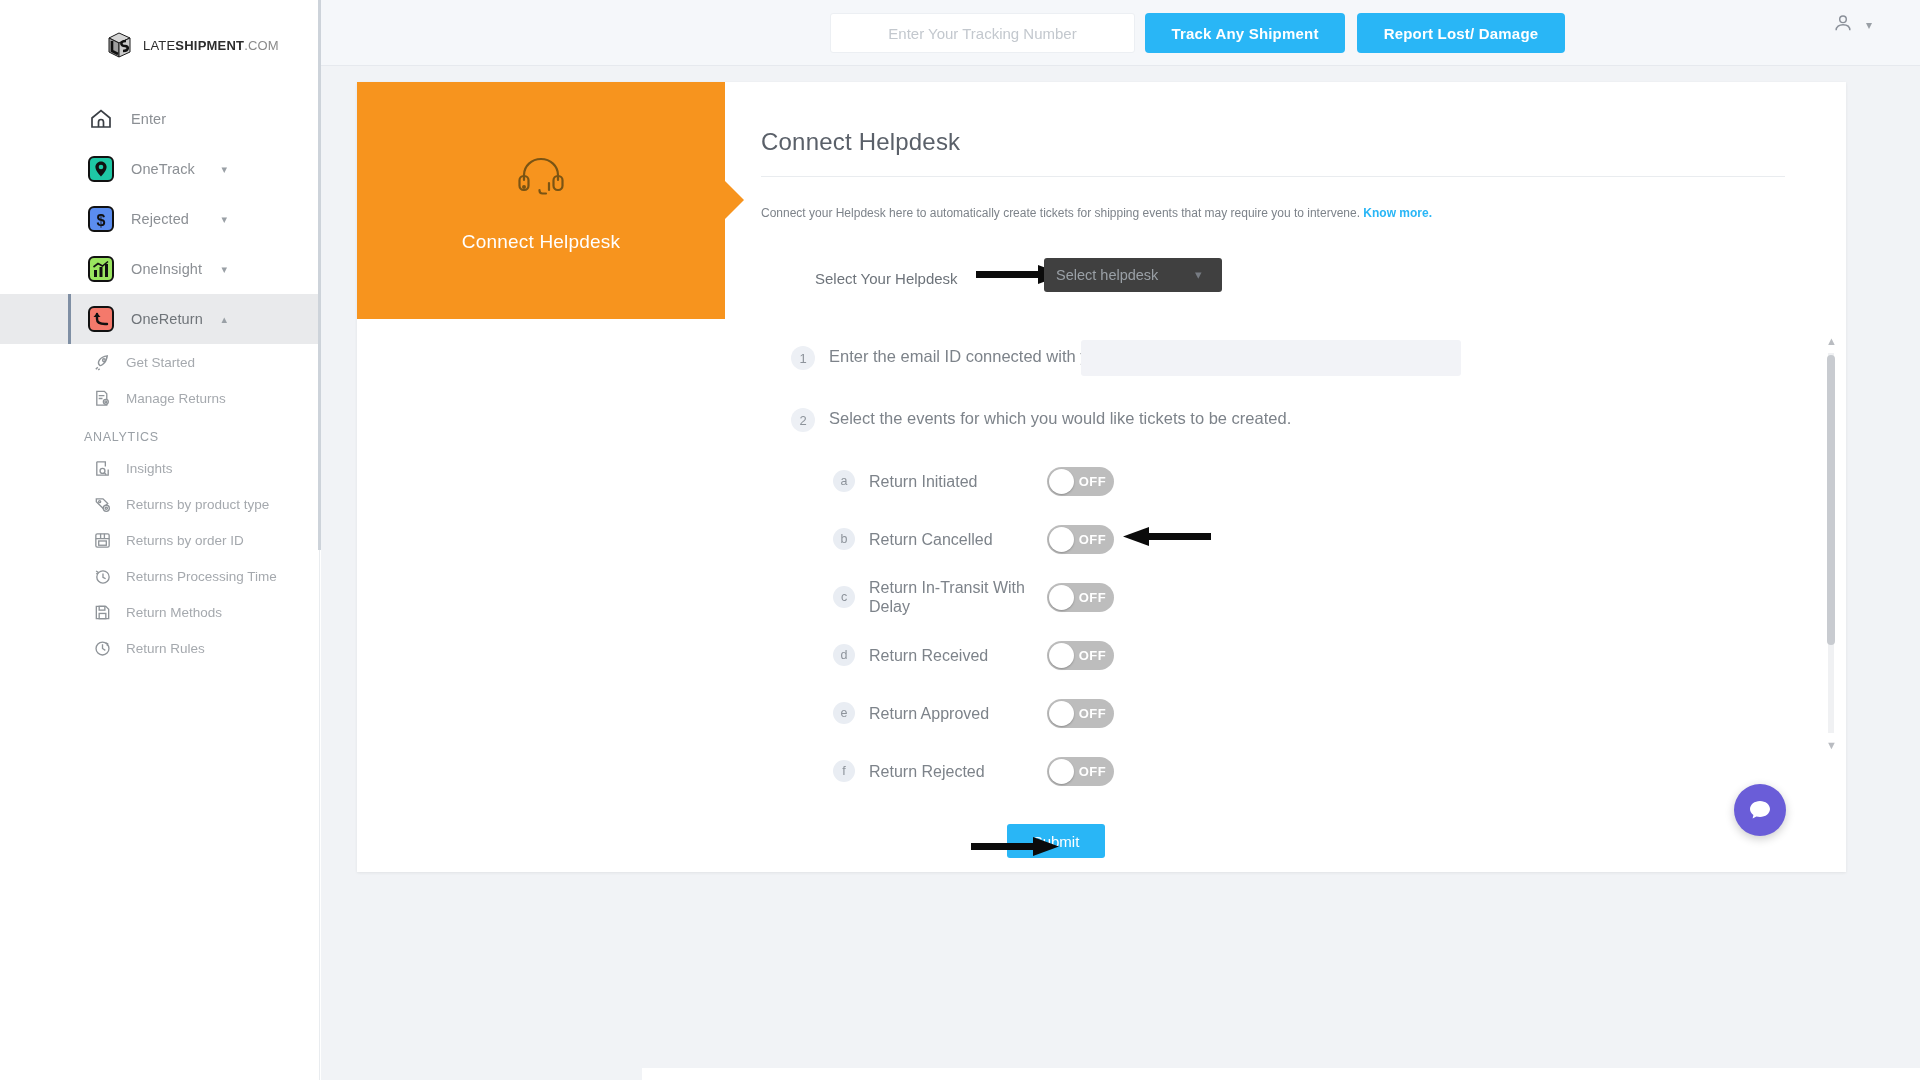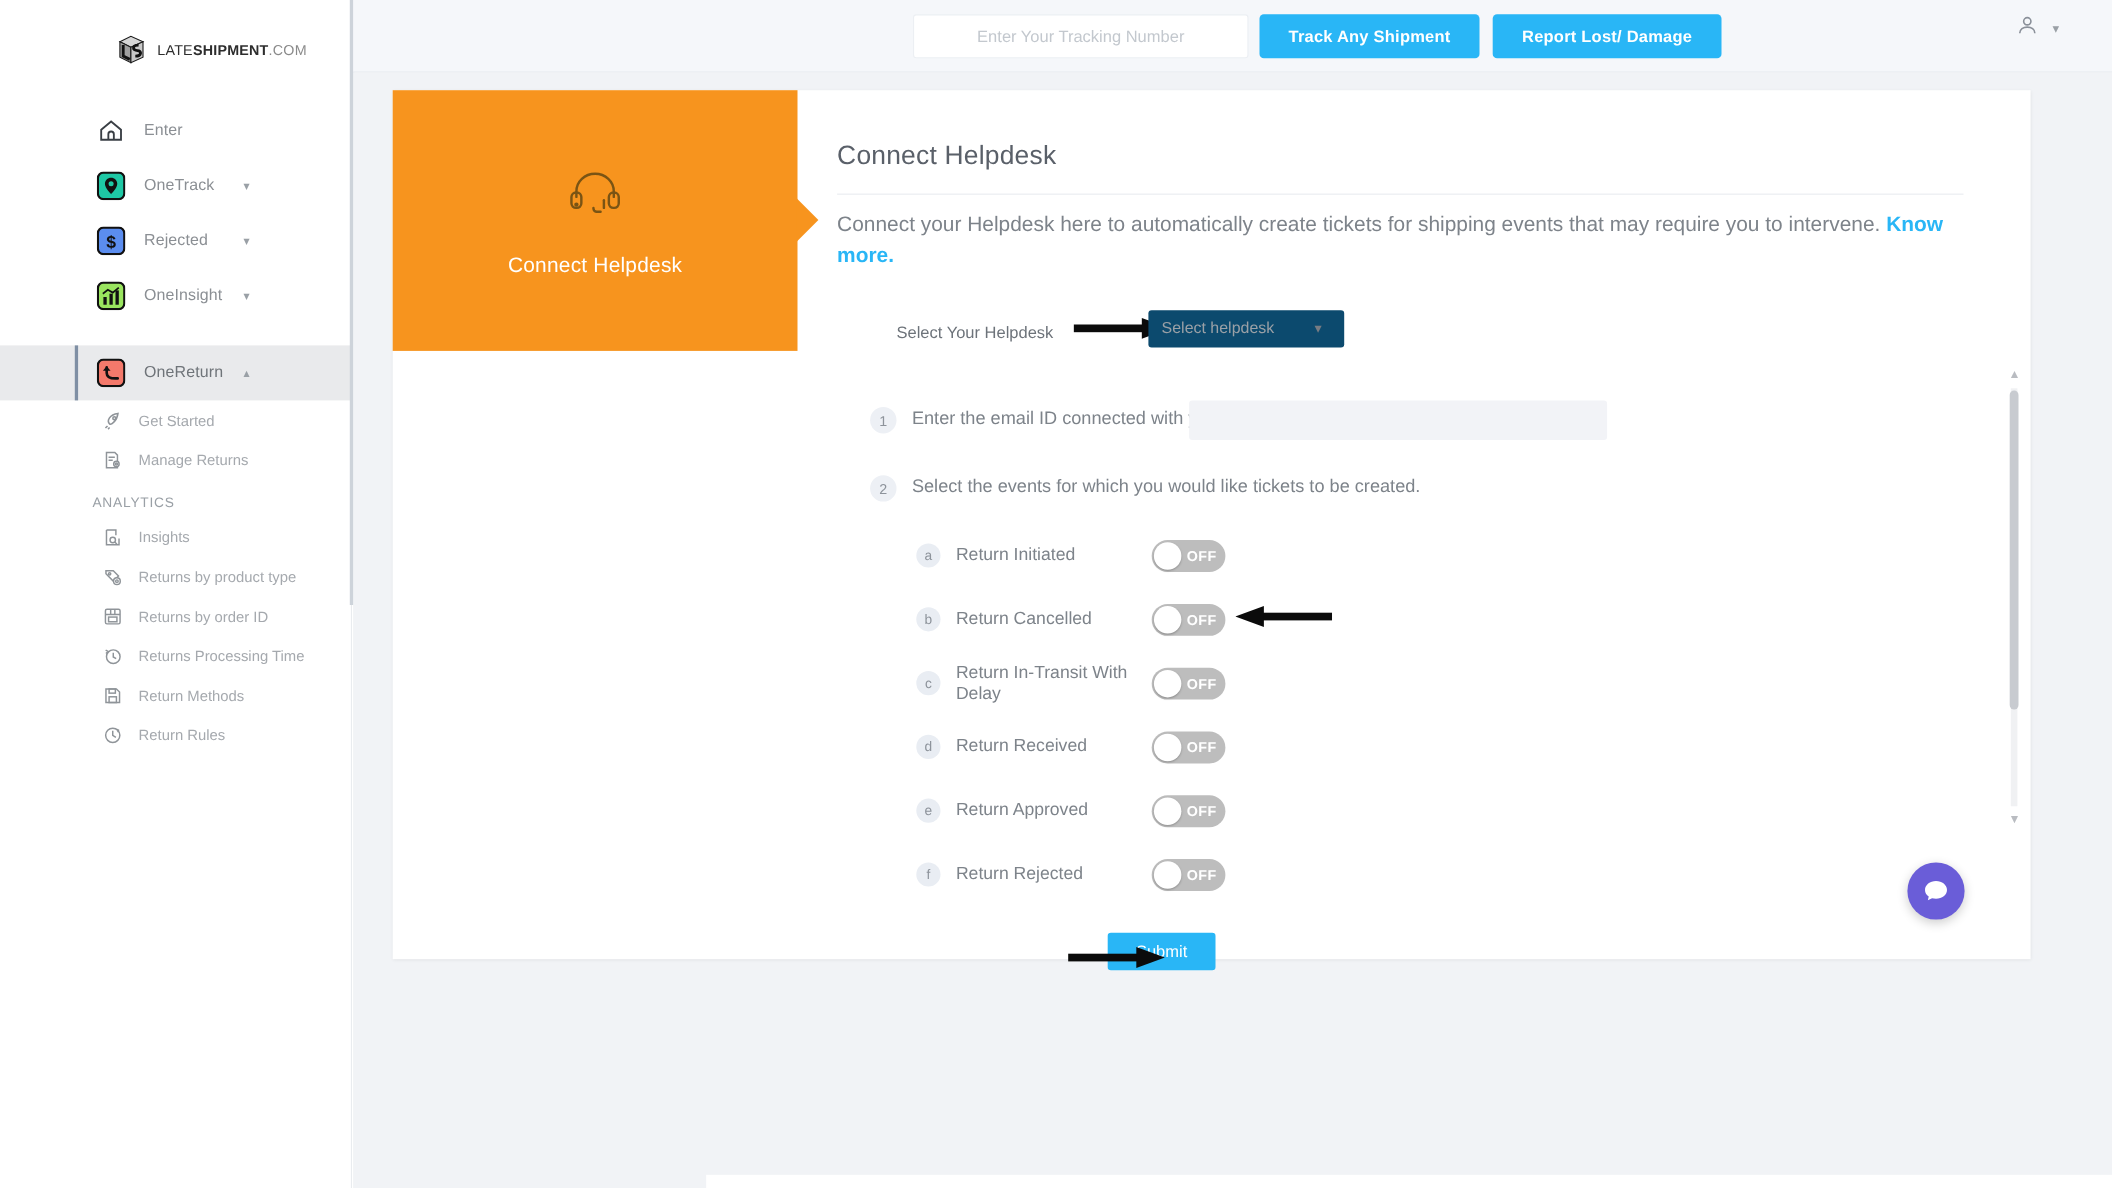--- a/index.html
+++ b/index.html
@@ -40,21 +40,21 @@
     width: 26px; height: 26px; margin-right: 17px;
     display: flex; align-items: center; justify-content: center;
     flex: 0 0 26px;
   }
   .nav-item .lbl {
     font-size: 14.5px; color: #8b8f94; letter-spacing: .1px;
   }
   .nav-item .chev {
     position: absolute; right: 92px; color: #9aa0a6; font-size: 11px;
   }
-  .nav-item.active { background: #e9eaec; margin-top: 20px; }
+  .nav-item.active { background: #e9eaec; }
   .nav-item.active::before {
     content: ""; position: absolute; left: 68px; top: 0;
     width: 3px; height: 100%; background: #7f8fa4;
   }
   .nav-item.active .lbl { color: #6f7479; }
 
   .sub-item {
     display: flex; align-items: center;
     height: 36px; padding-left: 92px; cursor: pointer;
   }
@@ -141,40 +141,40 @@
   
   #content { position: absolute; left: 404px; top: 0; width: 1085px; }
   #page-title {
     margin-top: 46px;
     font-size: 24px; color: #5a6069; font-weight: 400; letter-spacing: .2px;
   }
   #title-rule {
     margin-top: 20px; height: 1px; background: #e9ecef; width: 1024px;
   }
   #desc {
-    margin-top: 14px; width: 1030px;
-    font-size: 19px; color: #7d838a; line-height: 1.45;
+    margin-top: 28px; width: 1030px;
+    font-size: 12px; color: #7d838a; line-height: 1.45;
   }
   #desc a { color: #29b6f6; text-decoration: none; font-weight: 700; }
 
   #helpdesk-row {
     position: relative; margin-top: 36px; height: 40px;
   }
   #helpdesk-label {
     position: absolute; left: 54px; top: 12px;
     font-size: 15px; color: #6d737a;
   }
   #arrow-select {
     position: absolute; left: 215px; top: 6px;
     width: 88px; height: 22px;
   }
   #helpdesk-select {
     position: absolute; left: 283px; top: 0;
     width: 178px; height: 34px;
-    background: #0c4a6e; border: none; border-radius: 3px;
+    background: #404040; border: none; border-radius: 3px;
     font-family: "Liberation Sans", sans-serif;
     font-size: 14.5px; color: #9aa0a6;
     padding: 0 12px; appearance: none; cursor: pointer;
   }
   #helpdesk-caret {
     position: absolute; left: 434px; top: 9px;
     pointer-events: none; color: #777c83; font-size: 13px;
   }
 
   

